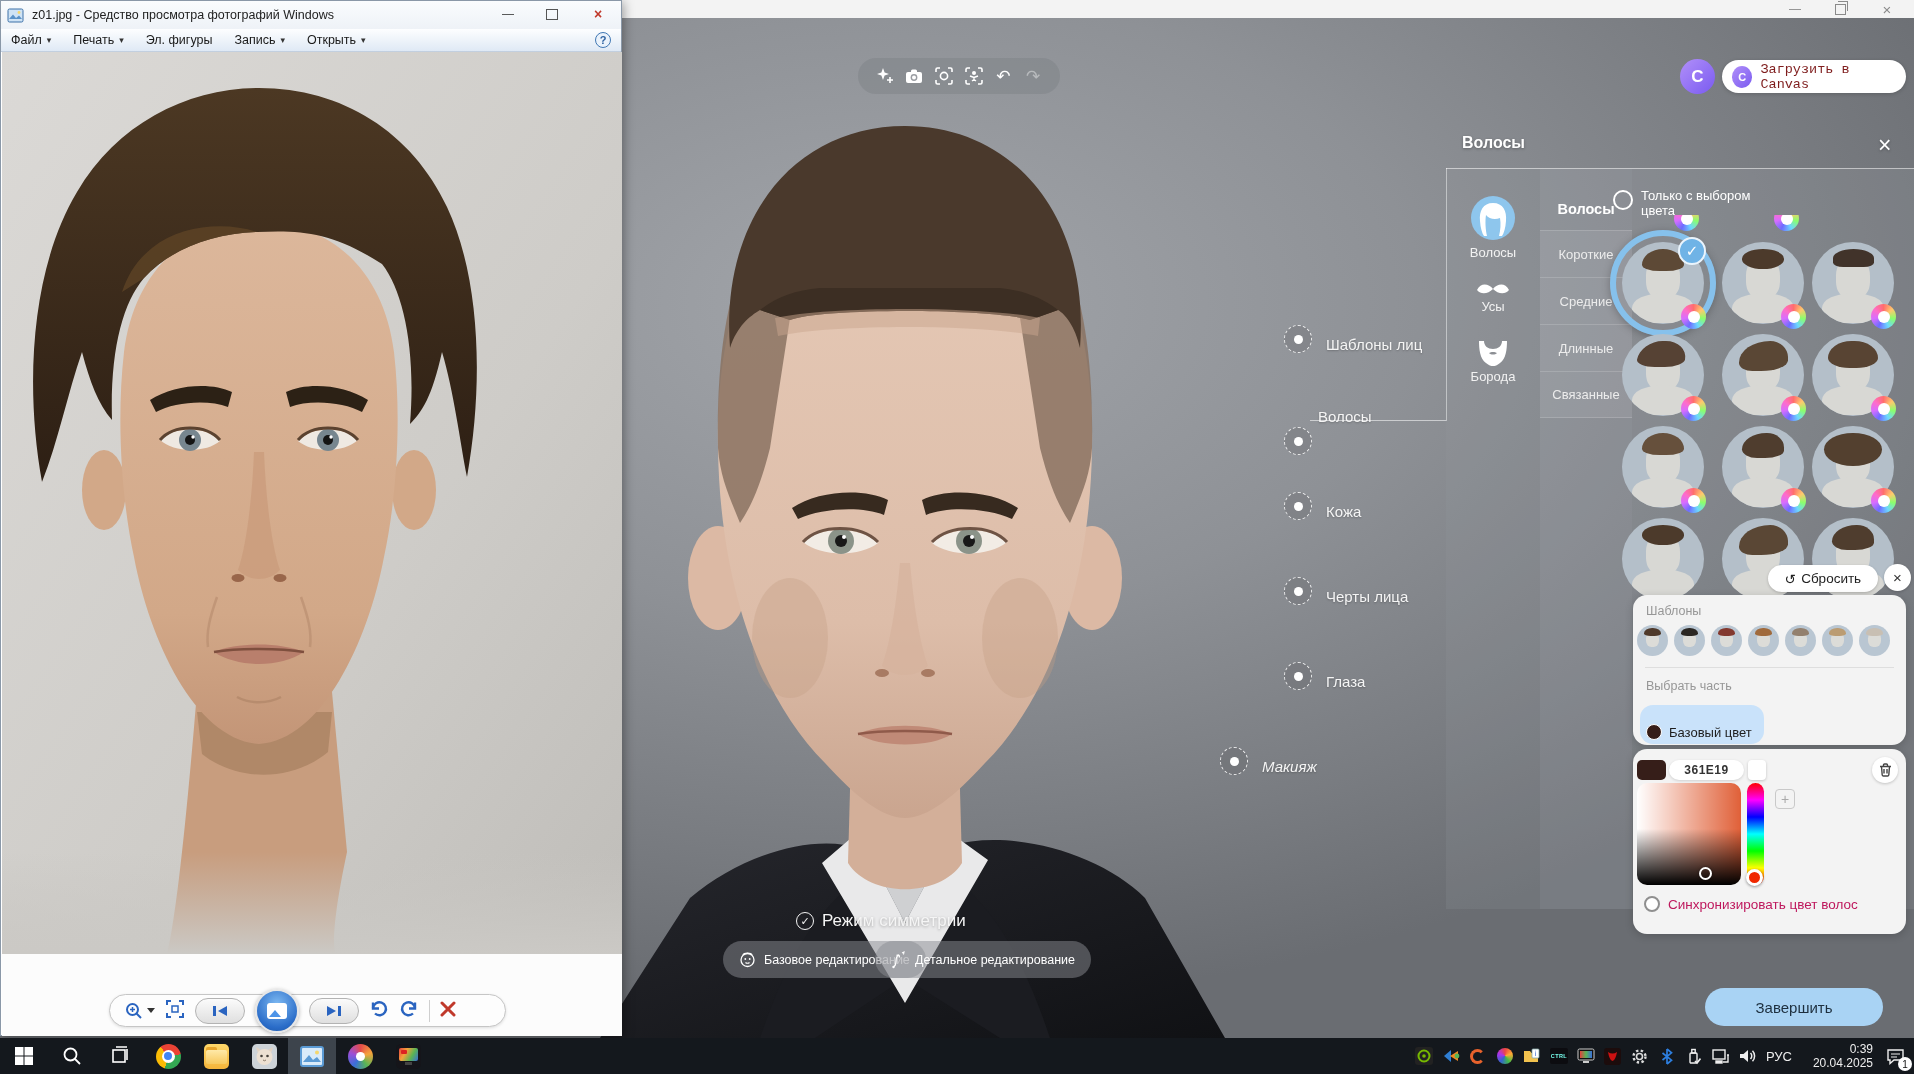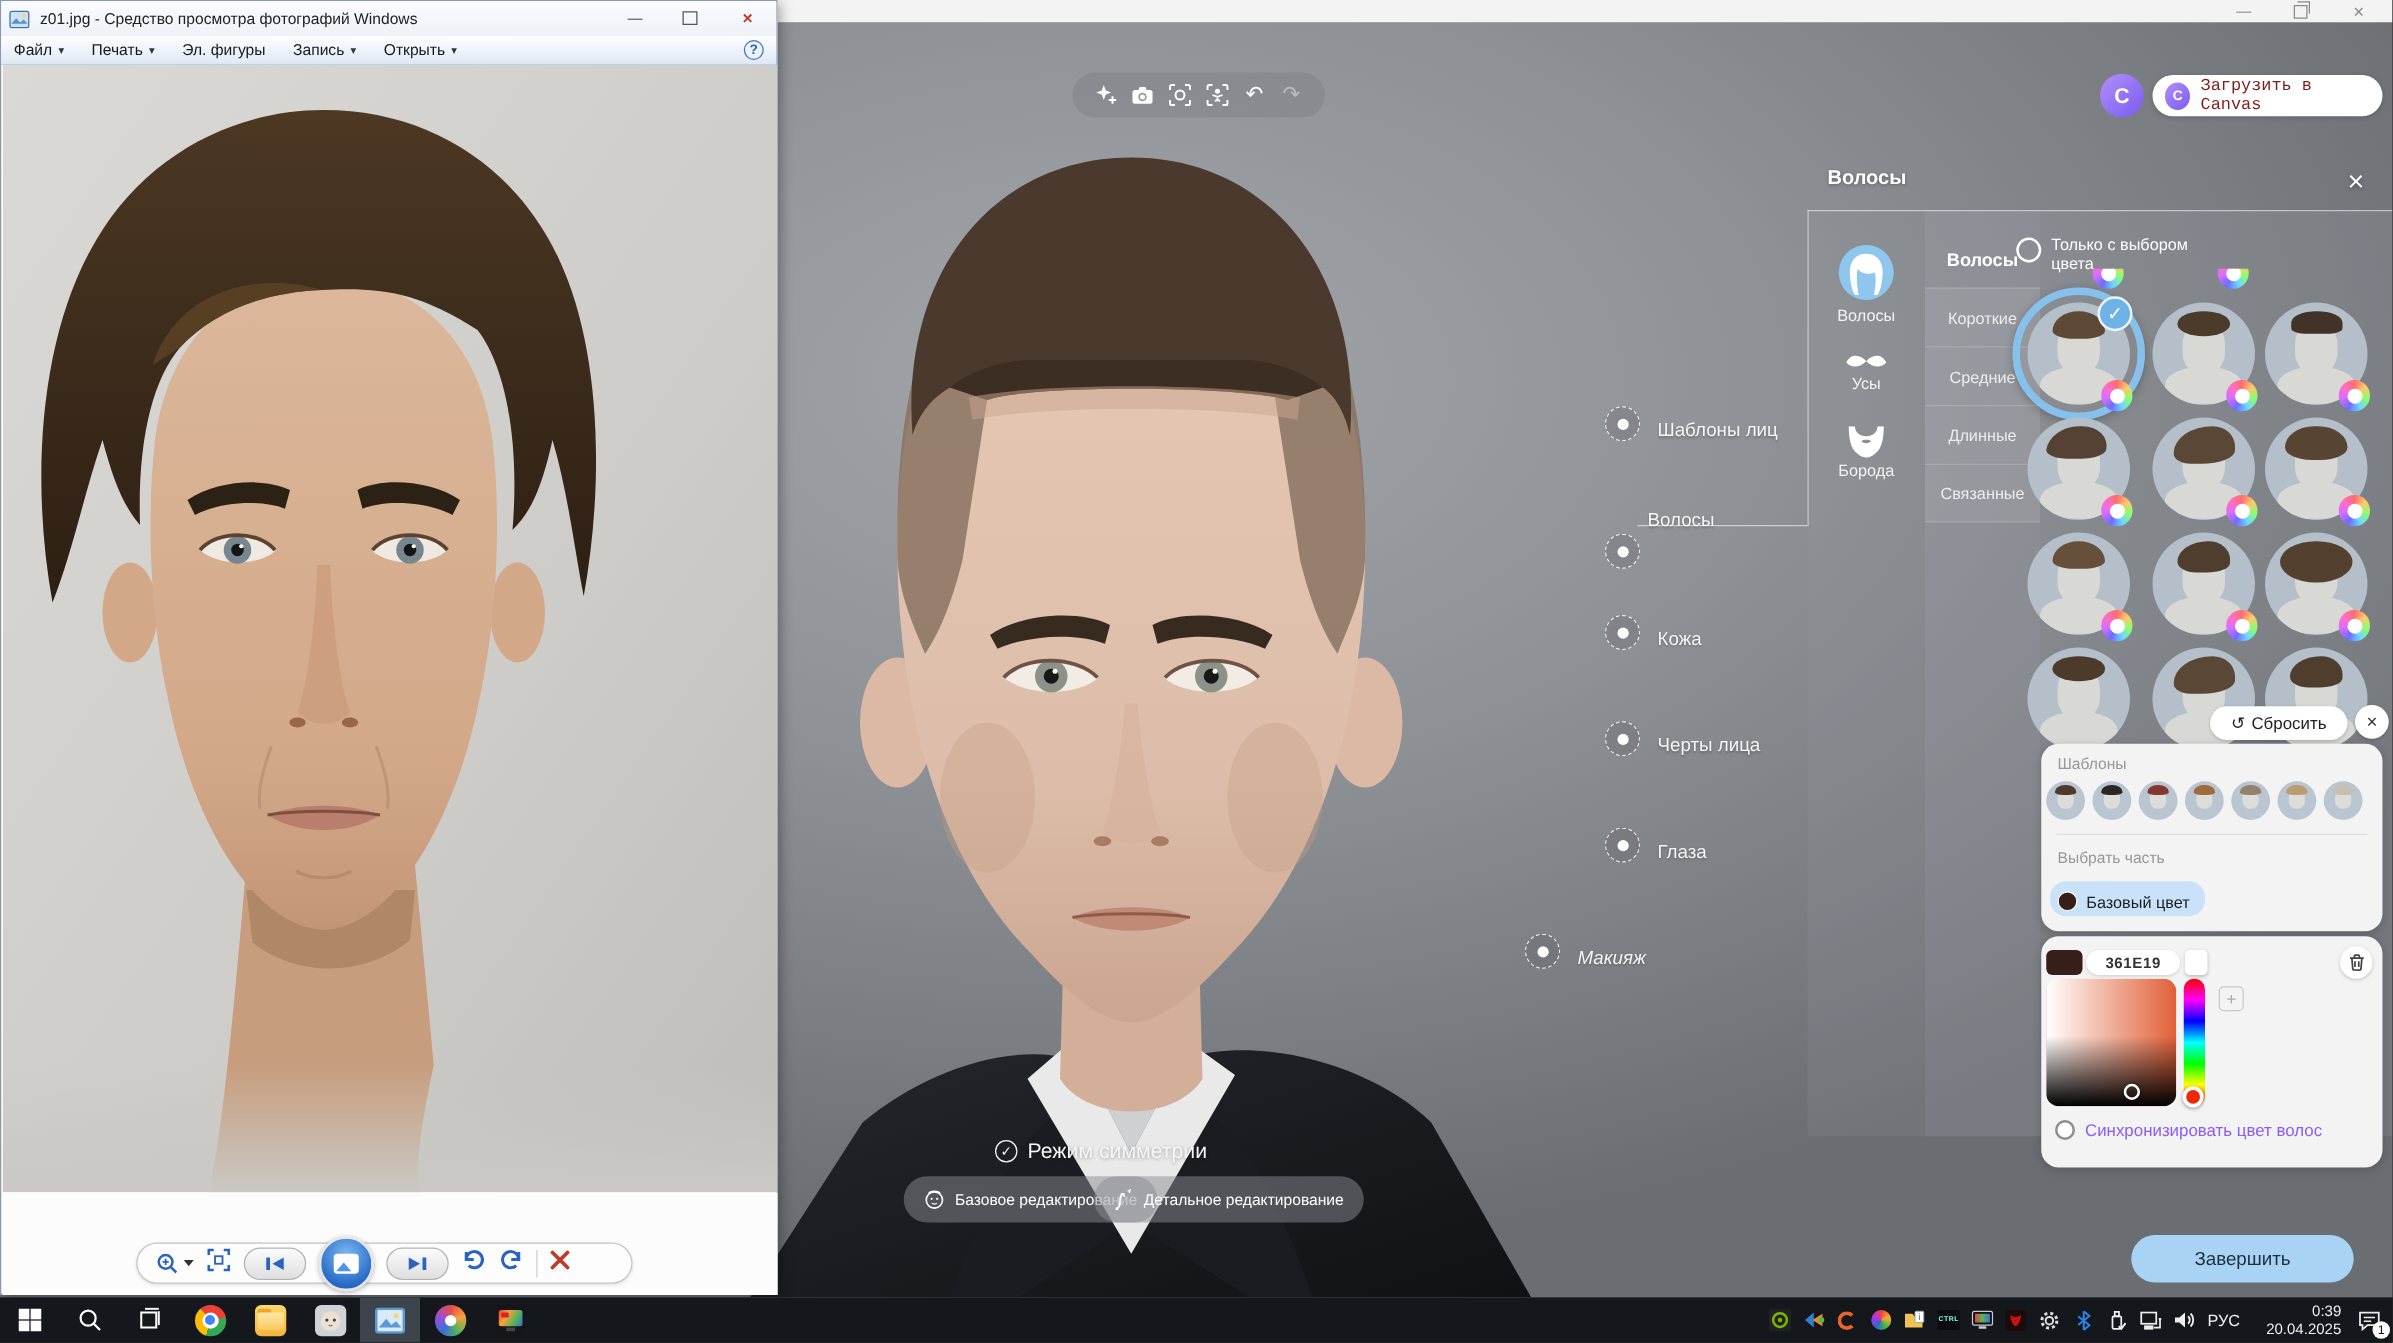--- a/index.html
+++ b/index.html
@@ -62,21 +62,21 @@
   .peek{position:absolute;top:197px;width:26px;height:17px;overflow:hidden;}
   .peek .cbadge{top:-9px;left:0;}
   
   #reset-btn{left:1768px;top:547px;width:110px;height:27px;border-radius:14px;background:#fff;display:flex;align-items:center;justify-content:center;gap:5px;font-size:13.5px;color:#222;cursor:pointer;box-shadow:0 1px 3px rgba(0,0,0,.2);}
   #panel-close2{left:1884px;top:546px;width:27px;height:27px;border-radius:50%;background:#fff;display:flex;align-items:center;justify-content:center;color:#333;font-size:15px;cursor:pointer;box-shadow:0 1px 3px rgba(0,0,0,.2);}
   .card{position:absolute;left:1633px;width:273px;background:#f3f3f3;border-radius:14px;box-shadow:0 2px 8px rgba(0,0,0,.18);}
   .card-label{color:#979797;font-size:12.5px;}
   .tmpl-dot{width:31px;height:31px;border-radius:50%;background:#b9c6d2;position:relative;overflow:hidden;cursor:pointer;}
   .tmpl-dot i{position:absolute;left:28%;top:20%;width:44%;height:50%;background:#dcdcd8;border-radius:46% 46% 40% 40%;}
   .tmpl-dot b{position:absolute;left:24%;top:10%;width:52%;height:24%;border-radius:50% 50% 40% 40%/70% 70% 30% 30%;}
-  #part-chip{position:absolute;left:7px;top:110px;height:24px;border-radius:13px;background:#c9e2fa;display:flex;align-items:center;gap:7px;padding:4px 12px 0 6px;cursor:pointer;}
+  #part-chip{position:absolute;left:7px;top:110px;height:24px;border-radius:13px;background:#c9e2fa;display:flex;align-items:center;gap:7px;padding:15px 12px 0 6px;cursor:pointer;}
   #part-chip i{width:16px;height:16px;border-radius:50%;border:1.5px solid #fff;box-sizing:border-box;}
   #part-chip span{font-size:13px;color:#1d1d1d;}
   #hex-pill{position:absolute;left:36px;top:11px;width:75px;height:20px;background:#fff;border-radius:10px;box-shadow:0 1px 3px rgba(0,0,0,.15);display:flex;align-items:center;justify-content:center;font-size:12px;font-weight:bold;color:#333;letter-spacing:.5px;}
   #sb-square{position:absolute;left:4px;top:34px;width:104px;height:102px;border-radius:10px;
     background:linear-gradient(to top, #000, rgba(0,0,0,0) 55%),linear-gradient(to right,#fff,rgba(255,255,255,0)),#e06038;}
   #sb-cursor{position:absolute;left:62px;top:84px;width:13px;height:13px;border-radius:50%;border:2.5px solid #fff;box-shadow:0 0 3px rgba(0,0,0,.5);box-sizing:border-box;}
   #hue-bar{position:absolute;left:114px;top:34px;width:17px;height:102px;border-radius:9px;
     background:linear-gradient(to bottom,#f00,#f0f,#00f,#0ff,#0f0,#ff0,#f00);}
   #hue-cursor{position:absolute;left:-1px;top:86px;width:17px;height:17px;border-radius:50%;background:#f02800;border:3px solid #fff;box-shadow:0 1px 3px rgba(0,0,0,.4);box-sizing:border-box;}
   .mini-radio{width:16px;height:16px;border-radius:50%;border:2px solid #8f8f8f;box-sizing:border-box;background:#fff;flex:none;}
@@ -465,21 +465,21 @@
         </div>
         <div id="sb-square">
           <div id="sb-cursor"></div>
         </div>
         <div id="hue-bar">
           <div id="hue-cursor"></div>
         </div>
         <div class="abs" style="left:142px;top:40px;width:18px;height:18px;border:1px solid #c9c9c9;border-radius:4px;color:#aaa;font-size:14px;display:flex;align-items:center;justify-content:center;">+</div>
         <div class="abs" style="left:11px;top:147px;display:flex;align-items:center;gap:8px;cursor:pointer;">
           <span class="mini-radio"></span>
-          <span style="font-size:13.5px;color:#8b5cf6;">Синхронизировать цвет волос</span>
+          <span style="font-size:13.5px;color:#be185d;">Синхронизировать цвет волос</span>
         </div>
       </div>
 
       <div id="symmetry" class="abs">
         <span class="ck">✓</span>
         <span>Режим симметрии</span>
       </div>
       <div class="mode-pill" style="left:723px;">
         <svg width="17" height="17" viewBox="0 0 17 17">
             <circle cx="8.5" cy="9" r="6.5" fill="none" stroke="#fff" stroke-width="1.3"></circle>

